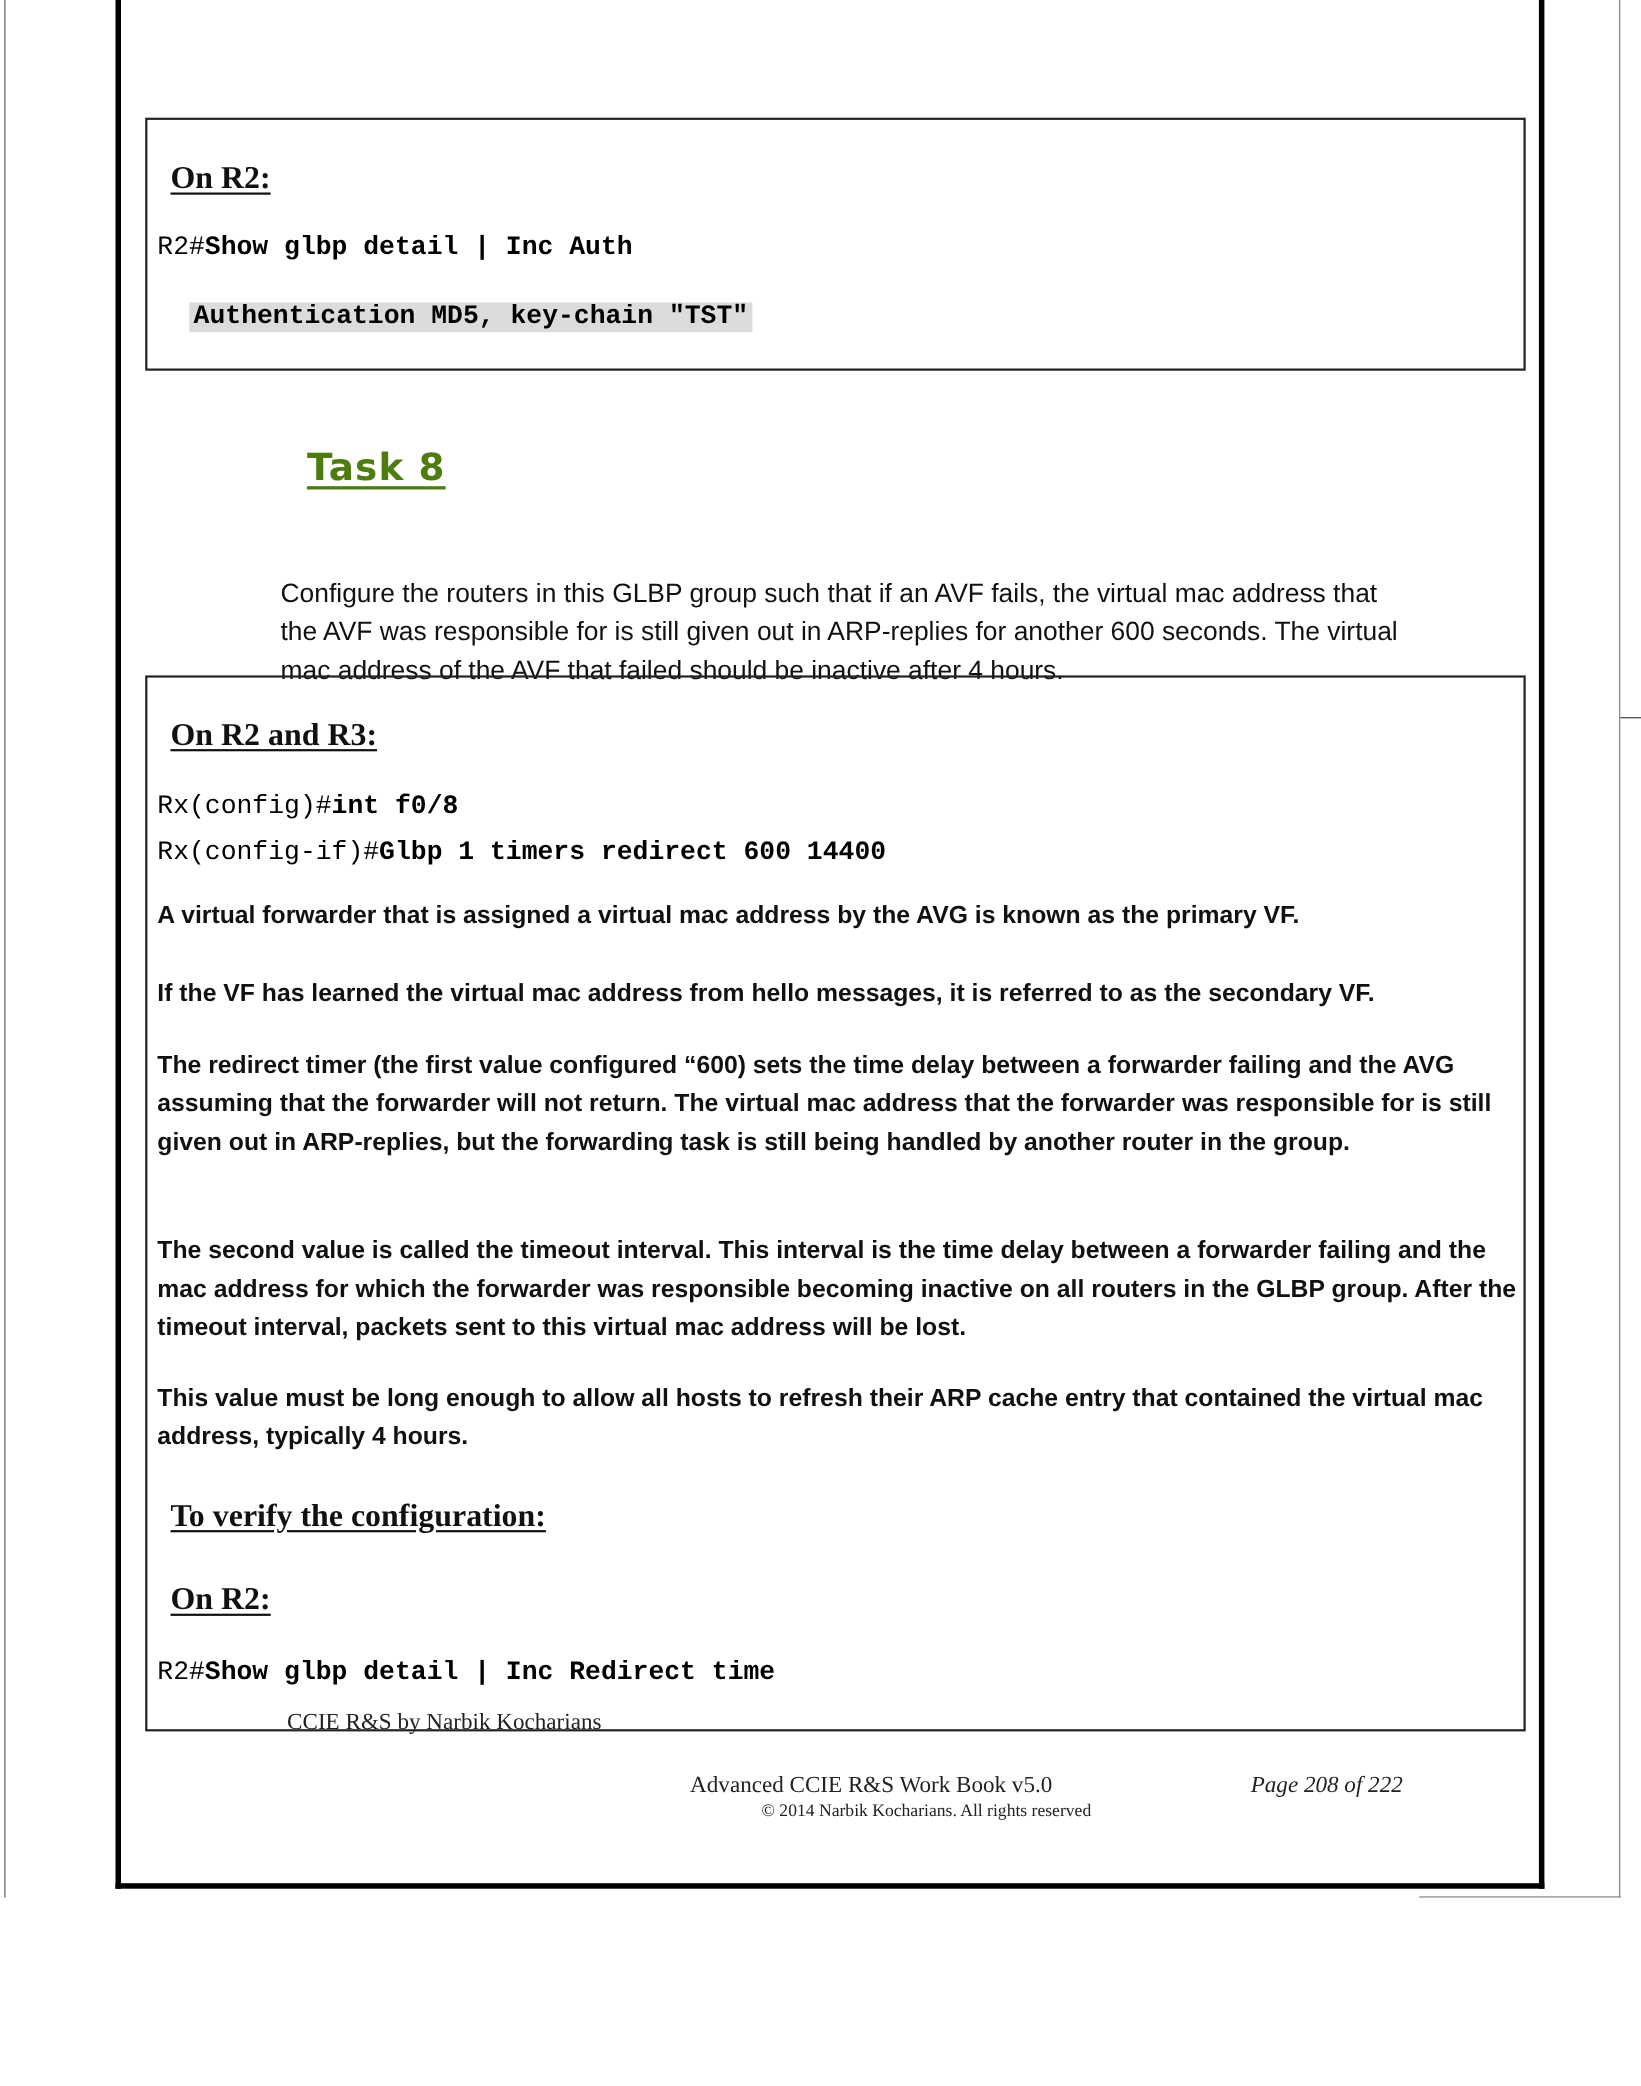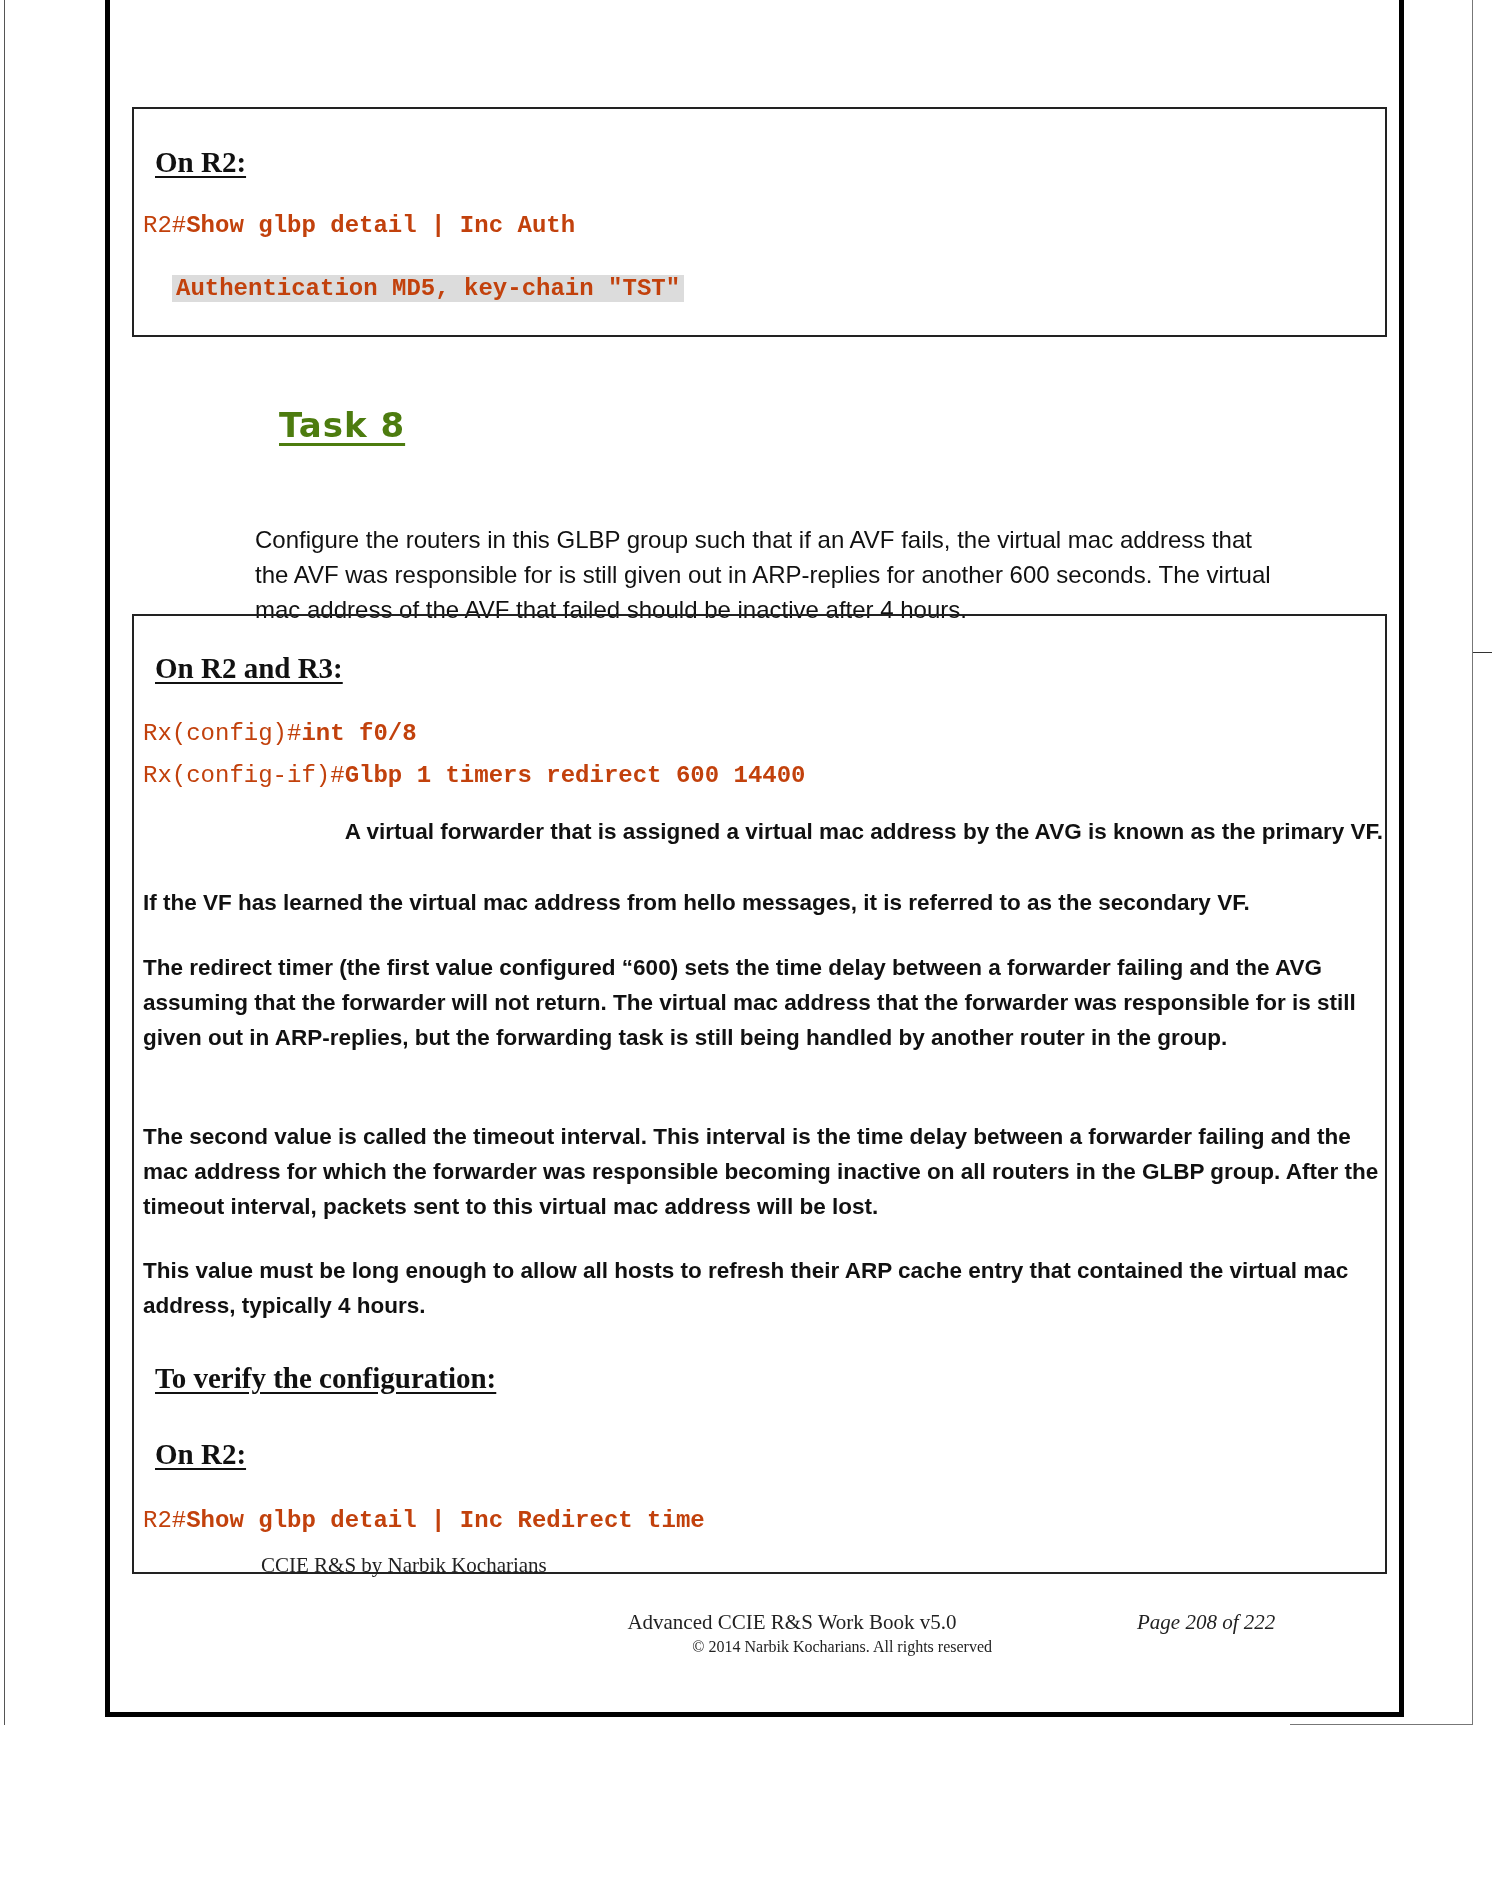--- a/index.html
+++ b/index.html
@@ -8,21 +8,21 @@
   .outer-left { left: 4px; top: 0; width: 1px; height: 1725px; background: #555; }
   .outer-right { left: 1472px; top: 0; width: 1px; height: 1725px; background: #777; }
   .outer-bottom { left: 1290px; top: 1724px; width: 183px; height: 1px; background: #777; }
   .outer-tick { left: 1473px; top: 652px; width: 19px; height: 1px; background: #333; }
   .page-border { left: 105px; top: -4px; width: 1289px; height: 1715px; border-left: 5px solid #000; border-right: 5px solid #000; border-bottom: 5px solid #000; border-top: 1px solid #444; }
   .box { border: 2px solid #222; box-sizing: border-box; }
   .box1 { left: 132px; top: 107px; width: 1255px; height: 230px; }
   .box2 { left: 132px; top: 614px; width: 1255px; height: 960px; }
 
   .heading { font-family: "Liberation Serif", "DejaVu Serif", serif; font-weight: bold; font-size: 29px; text-decoration: underline; text-underline-offset: 4px; color: #111; white-space: nowrap; margin-left: 12px; }
-  .mono { font-family: "Liberation Mono", "DejaVu Sans Mono", monospace; font-size: 24px; white-space: pre; color: #c2410c; }
+  .mono { font-family: "Liberation Mono", "DejaVu Sans Mono", monospace; font-size: 24px; white-space: pre; color: #000000; }
   .mono b { font-weight: bold; }
   .auth { background: #dcdcdc; padding: 0 4px; font-weight: bold; }
   .task-title { font-family: "DejaVu Sans", sans-serif; font-weight: bold; font-size: 34px; letter-spacing: 1px; text-decoration: underline; text-underline-offset: 6px; color: #4d7c0f; margin-left: 24px; }
   .task-body { font-family: "Liberation Sans", "DejaVu Sans", sans-serif; font-size: 24px; line-height: 35px; color: #111; width: 1020px; margin-top: 40px; }
   .para { font-family: "Liberation Sans", "DejaVu Sans", sans-serif; font-weight: bold; font-size: 22.5px; line-height: 35px; color: #111; width: 1240px; }
   .footer { font-family: "Liberation Serif", "DejaVu Serif", serif; color: #222; white-space: nowrap; }
   .f-left { font-size: 21px; }
   .f-center { font-size: 21px; text-align: center; }
   .f-copy { font-size: 16px; text-align: right; }
   .f-right { font-size: 21px; font-style: italic; }
@@ -42,21 +42,21 @@
 <div class="abs mono auth" style="left:172px; top:275px;">Authentication MD5, key-chain "TST"</div>
 
 <div class="abs task-title" style="left:255px; top:405px;">Task 8</div>
 <div class="abs task-body" style="left:255px; top:482px;">Configure the routers in this GLBP group such that if an AVF fails, the virtual mac address that the AVF was responsible for is still given out in ARP-replies for another 600 seconds. The virtual mac address of the AVF that failed should be inactive after 4 hours.</div>
 
 <div class="abs box box2"></div>
 <div class="abs heading" style="left:143px; top:652px;">On R2 and R3:</div>
 <div class="abs mono" style="left:143px; top:720px;"><span>Rx(config)#</span><b>int f0/8</b></div>
 <div class="abs mono" style="left:143px; top:762px;"><span>Rx(config-if)#</span><b>Glbp 1 timers redirect 600 14400</b></div>
 
-<div class="abs para" style="left:143px; top:814px;text-align:right;">A virtual forwarder that is assigned a virtual mac address by the AVG is known as the primary VF.</div>
+<div class="abs para" style="left:143px; top:814px;">A virtual forwarder that is assigned a virtual mac address by the AVG is known as the primary VF.</div>
 <div class="abs para" style="left:143px; top:885px;">If the VF has learned the virtual mac address from hello messages, it is referred to as the secondary VF.</div>
 <div class="abs para" style="left:143px; top:950px;">The redirect timer (the first value configured “600) sets the time delay between a forwarder failing and the AVG assuming that the forwarder will not return. The virtual mac address that the forwarder was responsible for is still given out in ARP-replies, but the forwarding task is still being handled by another router in the group.</div>
 <div class="abs para" style="left:143px; top:1119px;">The second value is called the timeout interval. This interval is the time delay between a forwarder failing and the mac address for which the forwarder was responsible becoming inactive on all routers in the GLBP group. After the timeout interval, packets sent to this virtual mac address will be lost.</div>
 <div class="abs para" style="left:143px; top:1253px;">This value must be long enough to allow all hosts to refresh their ARP cache entry that contained the virtual mac address, typically 4 hours.</div>
 
 <div class="abs heading" style="left:143px; top:1362px;">To verify the configuration:</div>
 <div class="abs heading" style="left:143px; top:1438px;">On R2:</div>
 <div class="abs mono" style="left:143px; top:1507px;"><span>R2#</span><b>Show glbp detail | Inc Redirect time</b></div>
 
 <div class="abs footer f-left" style="left:213px; top:1553px;margin-left:48px;">CCIE R&amp;S by Narbik Kocharians</div>

